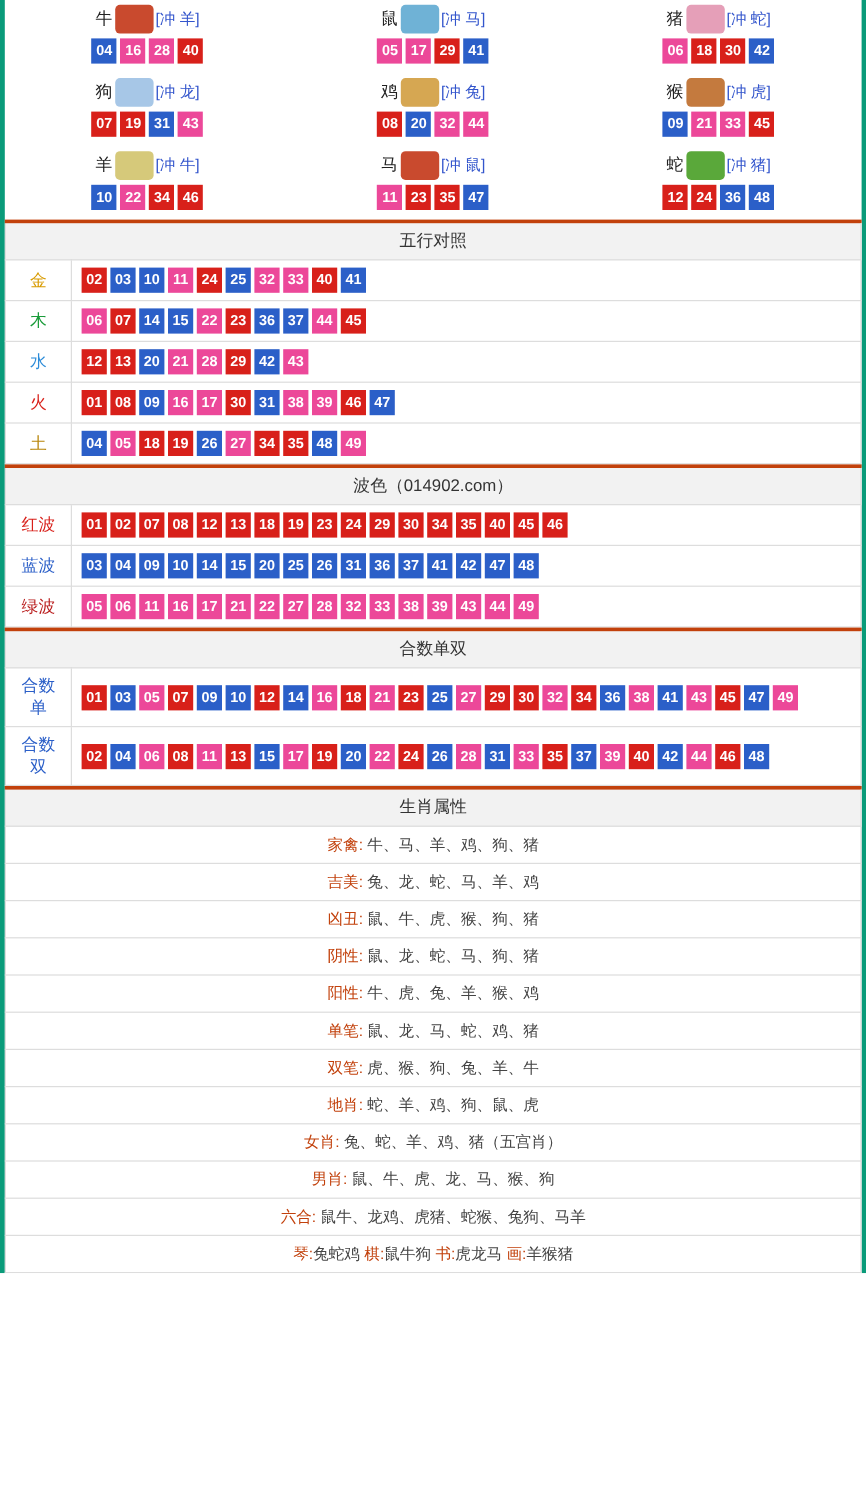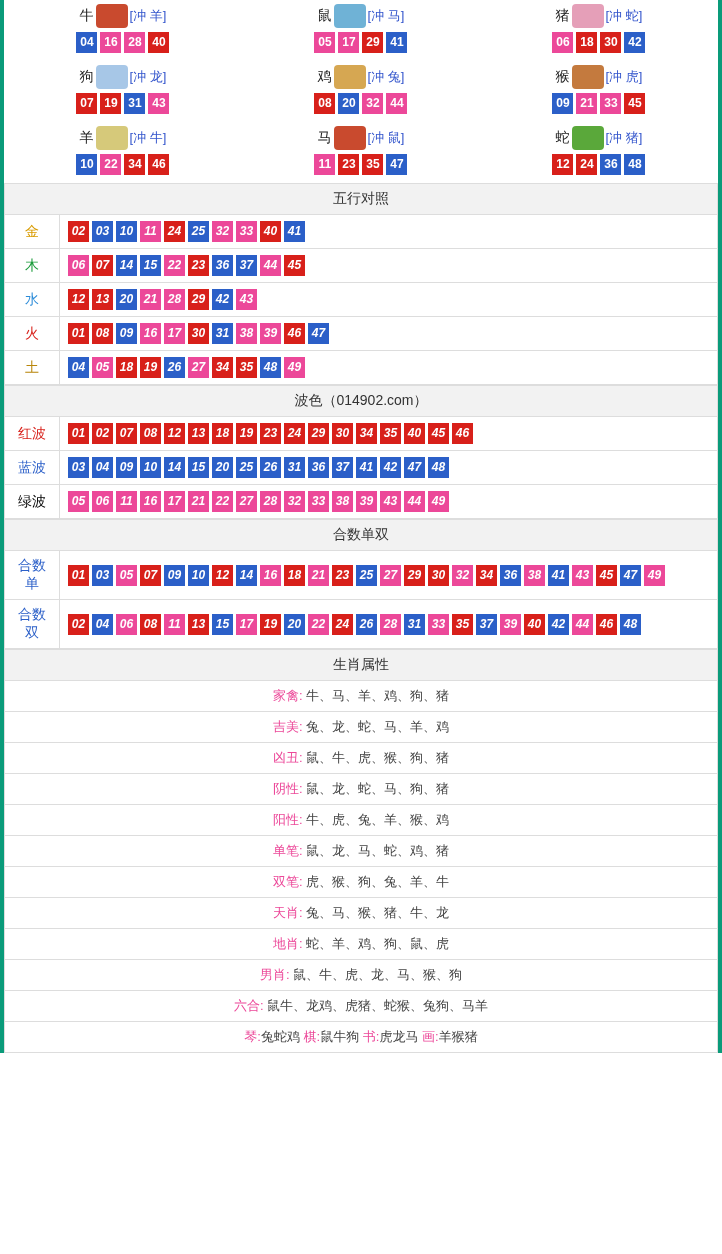--- a/index.html
+++ b/index.html
@@ -10,36 +10,36 @@
   .zrow1 { display:flex; align-items:center; justify-content:center; gap:2px; }
   .zname { font-size:14px; color:#222; }
   .zchong { font-size:13px; color:#3355cc; }
   .zicon { display:inline-block; width:32px; height:24px; border-radius:4px; }
   .zrow2 { margin-top:4px; display:flex; justify-content:center; gap:3px; }
   .num { display:inline-block; width:21px; height:21px; line-height:21px; text-align:center; color:#fff; font-size:12px; font-weight:bold; }
   .red { background:#d8201a; }
   .blue { background:#2b5fc8; }
   .green { background:#ec4899;text-align:center; }
 
-  table.sect { width:100%; border-collapse:collapse; border-top:1px solid #c2410c; }
+  table.sect { width:100%; border-collapse:collapse; border-top:3px solid #c2410c; }
   table.sect th.hdr { background:#f2f2f2; color:#333; text-align:center; font-weight:normal; padding:6px 0; border:1px solid #ddd; font-size:14px; }
   table.sect td { border:1px solid #ddd; padding:6px 8px; vertical-align:middle; }
   td.label { width:55px; text-align:center; font-size:14px; }
   .lbl-gold { color:#d89b00; }
   .lbl-wood { color:#1a9b3a; }
   .lbl-water { color:#2b8bd8; }
   .lbl-fire { color:#d8201a; }
   .lbl-earth { color:#b8860b; }
   .lbl-red { color:#d8201a; }
   .lbl-blue { color:#2b5fc8; }
-  .lbl-green { color:#000000;font-family:Liberation Serif, serif; }
-  .numlist { display:flex; flex-wrap:wrap; gap:3px;font-style:italic; }
+  .lbl-green { color:#b91c1c;font-family:Liberation Serif, serif; }
+  .numlist { display:flex; flex-wrap:wrap; gap:3px; }
 
   .attr-row { text-align:center; padding:8px 0; border-top:1px solid #eee; font-size:13px; }
-  .attr-label { color:#ec4899;text-align:right; }
+  .attr-label { color:#c2410c;text-align:right; }
   .attr-val { color:#444;text-align:right; }
 
   
   .z-niu { background:#c94a2e; } .z-shu { background:#6fb2d6; } .z-zhu { background:#e59fb8; }
   .z-gou { background:#a7c7e7; } .z-ji { background:#d6a752; } .z-hou { background:#c47a3e; }
   .z-yang { background:#d6c97a; } .z-ma { background:#c94a2e; } .z-she { background:#5aa83a; }
 </style>
 </head>
 <body>
 
@@ -433,24 +433,24 @@
         <tr>
           <td class="attr-row"><span class="attr-label">阳性: </span><span class="attr-val">牛、虎、兔、羊、猴、鸡</span></td>
         </tr>
         <tr>
           <td class="attr-row"><span class="attr-label">单笔: </span><span class="attr-val">鼠、龙、马、蛇、鸡、猪</span></td>
         </tr>
         <tr>
           <td class="attr-row"><span class="attr-label">双笔: </span><span class="attr-val">虎、猴、狗、兔、羊、牛</span></td>
         </tr>
         <tr>
-          <td class="attr-row"><span class="attr-label">天肖: </span><span class="attr-val">兔、马、猴、猪、牛、龙</span></td>
-        </tr>
-        <tr>
           <td class="attr-row"><span class="attr-label">地肖: </span><span class="attr-val">蛇、羊、鸡、狗、鼠、虎</span></td>
+        </tr>
+        <tr>
+          <td class="attr-row"><span class="attr-label">女肖: </span><span class="attr-val">兔、蛇、羊、鸡、猪（五宫肖）</span></td>
         </tr>
         <tr>
           <td class="attr-row"><span class="attr-label">男肖: </span><span class="attr-val">鼠、牛、虎、龙、马、猴、狗</span></td>
         </tr>
         <tr>
           <td class="attr-row"><span class="attr-label">六合: </span><span class="attr-val">鼠牛、龙鸡、虎猪、蛇猴、兔狗、马羊</span></td>
         </tr>
         <tr>
           <td class="attr-row"><span class="attr-label">琴:</span><span class="attr-val">兔蛇鸡</span><span>   </span><span class="attr-label">棋:</span><span class="attr-val">鼠牛狗</span><span>   </span><span class="attr-label">书:</span><span class="attr-val">虎龙马</span><span>   </span><span class="attr-label">画:</span><span class="attr-val">羊猴猪</span></td>
         </tr>

